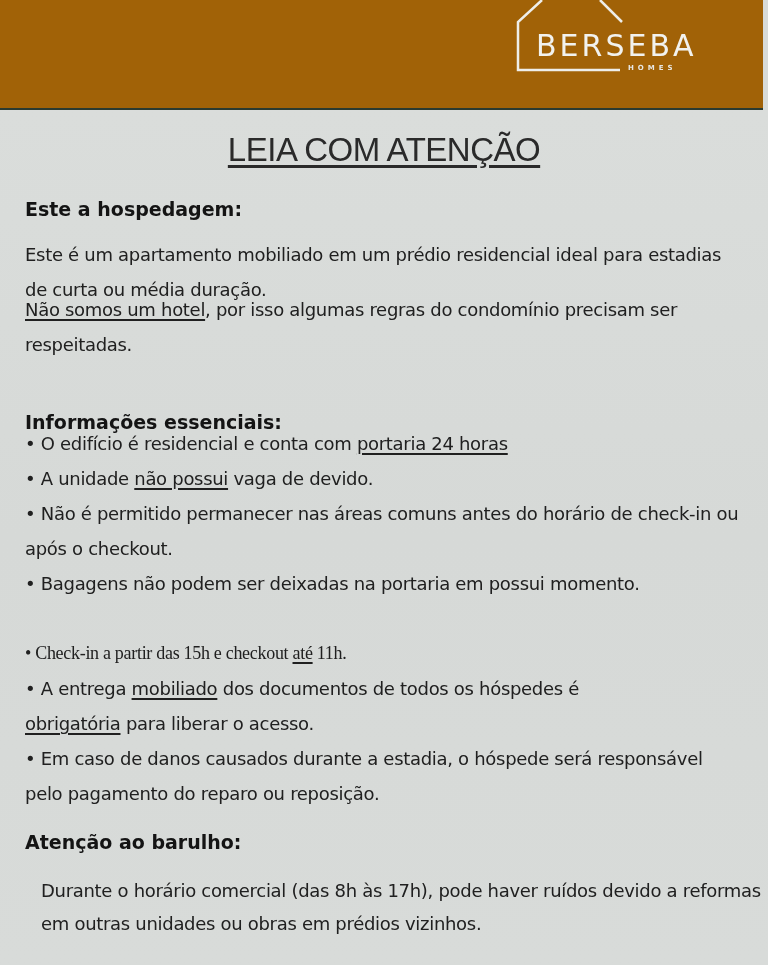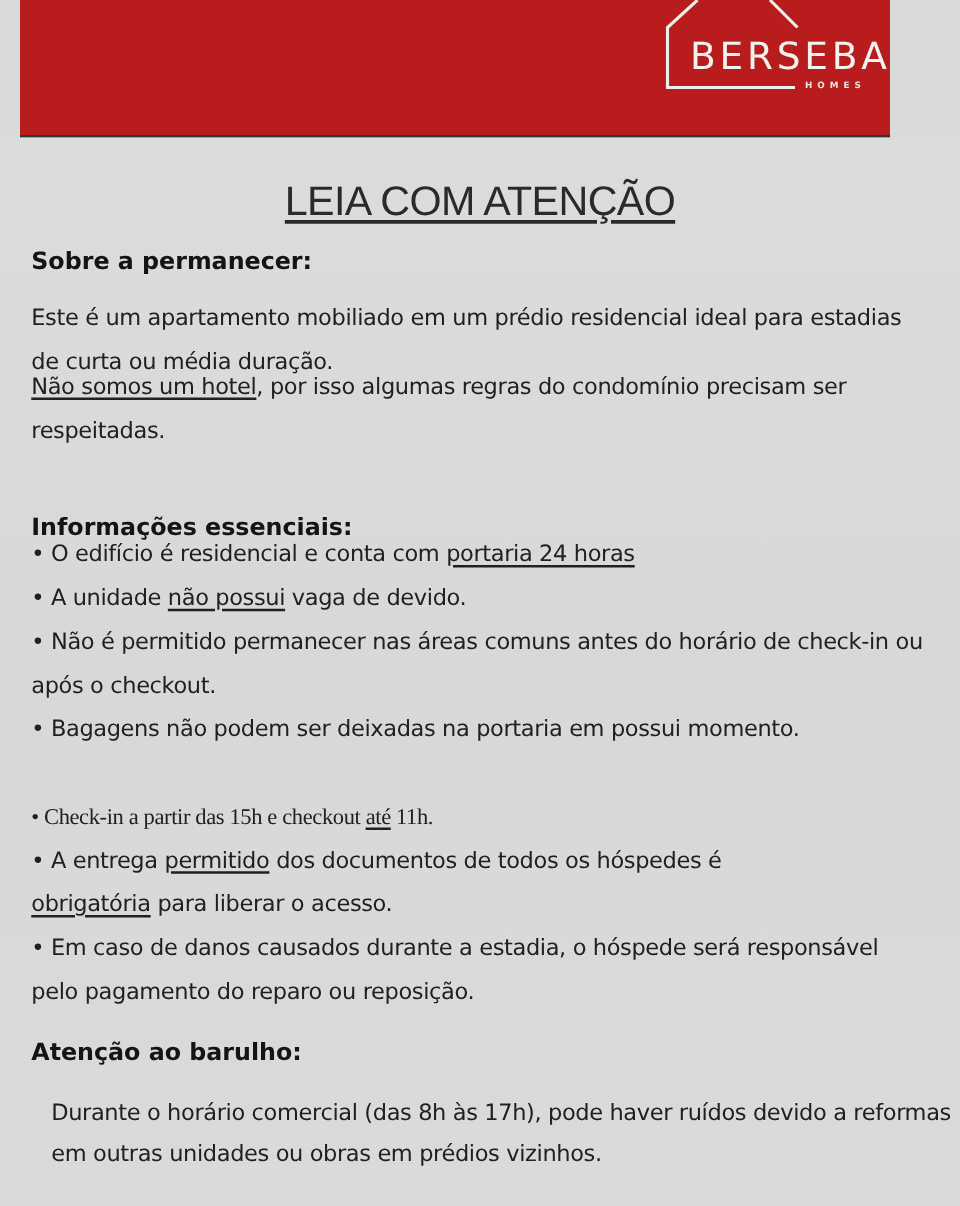--- a/index.html
+++ b/index.html
@@ -4,41 +4,41 @@
 <style>
   html, body { margin: 0; padding: 0; }
   body {
     width: 768px; height: 965px; overflow: hidden;
     background: #d8dbd9;
     font-family: "DejaVu Sans", sans-serif;
     color: #1c1c1c;
     position: relative;
   }
   .header {
-    position: absolute; left: 16px; top: 0; width: 696px; height: 108px;
-    background: #b91c1c;
+    position: absolute; left: 0; top: 0; width: 763px; height: 108px;
+    background: #a16207;
     border-bottom: 2px solid #2b3a30;
   }
   .logo { position: absolute; left: 510px; top: 0; width: 230px; height: 90px; }
   .logo svg { position: absolute; left: 0; top: 0; }
   .logo-name {
     position: absolute; left: 26px; top: 28px;
     color: #f2f2ee; font-size: 30px; letter-spacing: 3px;
     font-family: "DejaVu Sans", sans-serif; font-weight: 400;
   }
   .logo-sub {
     position: absolute; left: 118px; top: 64px;
     color: #e8e8e4; font-size: 7px; letter-spacing: 4px; font-weight: bold;
   }
   .page {
     position: absolute; left: 0; top: 110px; width: 768px; height: 855px;
     background: linear-gradient(180deg, #dadddb 0%, #d6d9d7 50%, #d8dbd9 100%);
   }
   .title {
-    position: absolute; left: 0; top: 32px; width: 768px; text-align: center;
+    position: absolute; left: 0; top: 21px; width: 768px; text-align: center;
     font-family: "Liberation Sans", sans-serif;
     font-size: 33px; color: #2a2a2a; letter-spacing: -0.5px;
   }
   .title span { text-decoration: underline; text-decoration-thickness: 3px; text-underline-offset: 4px; }
   .h2 {
     position: absolute; left: 25px;
     font-family: "DejaVu Sans", sans-serif; font-weight: bold;
     font-size: 19px; color: #141414;
   }
   .p {
@@ -62,29 +62,29 @@
     <div class="logo-name">BERSEBA</div>
     <div class="logo-sub">HOMES</div>
   </div>
 </div>
 
 <div class="page">
   <div class="title">
     <span>LEIA COM ATENÇÃO</span>
   </div>
 
-  <div class="h2" style="top:88px;">Sobre a permanecer:</div>
+  <div class="h2" style="top:88px;">Este a hospedagem:</div>
   <div class="p" style="top:111px;margin-top:16px;">Este é um apartamento mobiliado em um prédio residencial ideal para estadias de curta ou média duração.</div>
   <div class="p" style="top:182px;"><u>Não somos um hotel</u><span>, por isso algumas regras do condomínio precisam ser respeitadas.</span></div>
 
   <div class="h2" style="top:273px;margin-top:28px;">Informações essenciais:</div>
 
   <div class="p" style="top:316px;"><span>• O edifício é residencial e conta com </span><u>portaria 24 horas</u></div>
   <div class="p" style="top:351px;"><span>• A unidade </span><u>não possui</u><span> vaga de devido.</span></div>
   <div class="p" style="top:386px;">• Não é permitido permanecer nas áreas comuns antes do horário de check-in ou após o checkout.</div>
   <div class="p" style="top:456px;">• Bagagens não podem ser deixadas na portaria em possui momento.</div>
   <div class="p" style="top:526px;font-family:Liberation Serif, serif;"><span>• Check-in a partir das 15h e checkout </span><u>até</u><span> 11h.</span></div>
-  <div class="p" style="top:561px;"><span>• A entrega </span><u>permitido</u><span> dos documentos de todos os hóspedes é </span><br><u>obrigatória</u><span> para liberar o acesso.</span></div>
+  <div class="p" style="top:561px;"><span>• A entrega </span><u>mobiliado</u><span> dos documentos de todos os hóspedes é </span><br><u>obrigatória</u><span> para liberar o acesso.</span></div>
   <div class="p" style="top:631px;">• Em caso de danos causados durante a estadia, o hóspede será responsável pelo pagamento do reparo ou reposição.</div>
 
   <div class="h2" style="top:721px;">Atenção ao barulho:</div>
   <div class="p tight" style="top:764px;">Durante o horário comercial (das 8h às 17h), pode haver ruídos devido a reformas em outras unidades ou obras em prédios vizinhos.</div>
 </div>
 
 </body></html>

